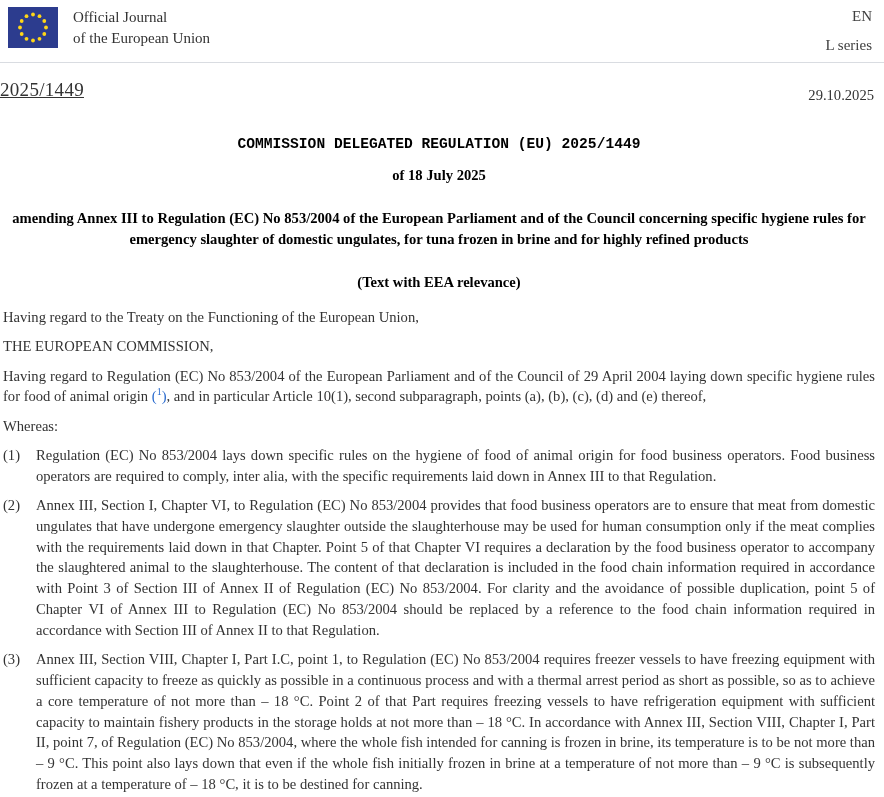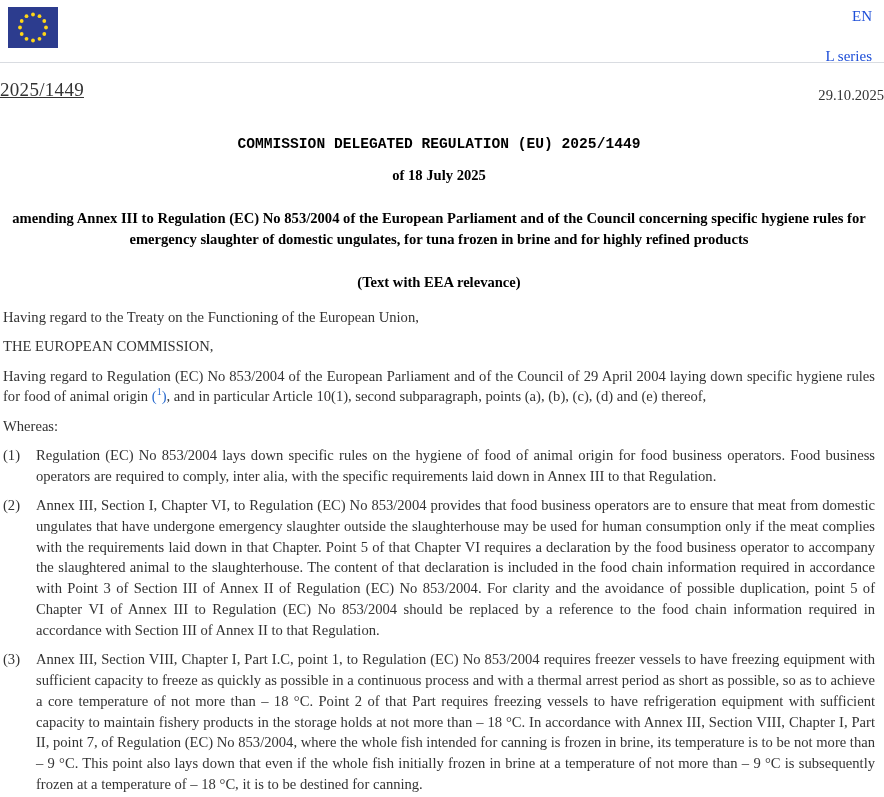--- a/index.html
+++ b/index.html
@@ -11,26 +11,26 @@
   }
   
   .oj-header {
     display:flex; justify-content:space-between; align-items:flex-start;
     padding:7px 12px 0 8px; height:63px;
     border-bottom:1px solid #d9dce1;
   }
   .header-left { display:flex; align-items:flex-start; }
   .flag { width:50px; height:41px; display:block; }
   .journal-title { margin-left:15px; font-size:15px; line-height:21px; color:#333; }
-  .header-right { text-align:right; font-size:15px; line-height:16px; color:#1d4ed8; padding-top:1px; }
-  .header-right .series { margin-top:24px;text-align:right; }
+  .header-right { text-align:right; font-size:15px; line-height:16px; color:#404040; padding-top:1px; }
+  .header-right .series { margin-top:13px;text-align:right; }
   
   .docnum-row { position:relative; text-align:left; padding-top:16px; height:44px;text-decoration:underline; }
   .doc-number { font-size:19px; color:#333; letter-spacing:.3px; }
-  .doc-date { position:absolute; right:0; bottom:3px; font-size:14.6px; color:#333; }
+  .doc-date { position:absolute; right:10px; bottom:3px; font-size:14.6px; color:#333; }
   
   main { padding:0 9px 0 3px; }
   .centered { text-align:center; font-weight:bold; color:#000; font-size:14.6px; line-height:21px; }
   .t-title { margin-top:27px;font-family:Liberation Mono, monospace; }
   .t-date  { margin-top:10px; }
   .t-sub   { margin-top:22px; padding:0 2px; }
   .t-rel   { margin-top:22px; margin-bottom:14px; }
   .para {
     font-size:14.6px; line-height:20.8px; text-align:justify;
     margin-bottom:8.5px; color:#333;
@@ -59,20 +59,24 @@
           <circle cx="36.3" cy="27.0" r="1.9"></circle>
           <circle cx="31.5" cy="31.8" r="1.9"></circle>
           <circle cx="25.0" cy="33.5" r="1.9"></circle>
           <circle cx="18.5" cy="31.8" r="1.9"></circle>
           <circle cx="13.7" cy="27.0" r="1.9"></circle>
           <circle cx="12.0" cy="20.5" r="1.9"></circle>
           <circle cx="13.7" cy="14.0" r="1.9"></circle>
           <circle cx="18.5" cy="9.2" r="1.9"></circle>
         </g>
       </svg>
+      <div class="journal-title">
+        <div>Official Journal</div>
+        <div>of the European Union</div>
+      </div>
     </div>
     <div class="header-right">
       <div class="lang">EN</div>
       <div class="series">L series</div>
     </div>
   </header>
 
   <div class="docnum-row">
     <span class="doc-number">2025/1449</span>
     <span class="doc-date">29.10.2025</span>

